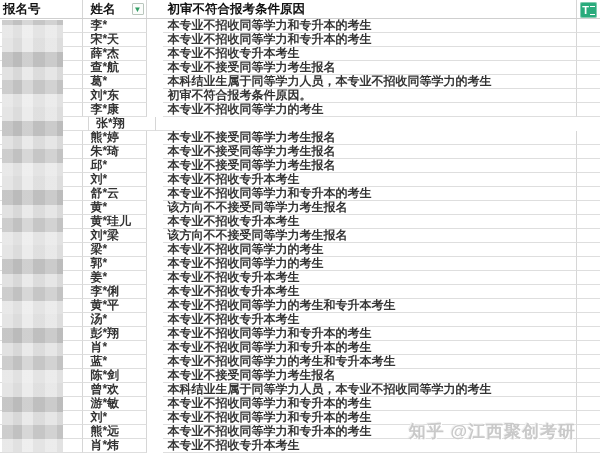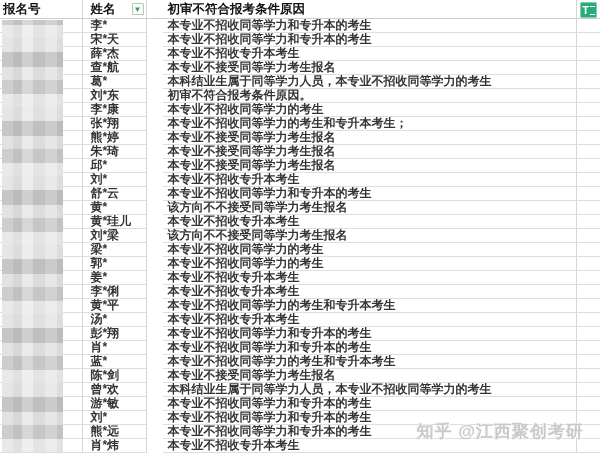--- a/index.html
+++ b/index.html
@@ -90,21 +90,21 @@
       repeating-linear-gradient(90deg,
         #dadada 0 11px,
         #cdcdcd 11px 20px,
         #e4e4e4 20px 31px,
         #d2d2d2 31px 43px,
         #dfdfdf 43px 55px,
         #cfcfcf 55px 61px);
   }
   .watermark{
     position:absolute;
-    right:16px;bottom:11px;
+    right:24px;bottom:11px;
     z-index:3;
     font-size:17px;
     font-weight:600;
     letter-spacing:1px;
     color:#c9c9c9;
     text-shadow:1px 1px 0 #ffffff,-1px -1px 0 #f2f2f2;
     pointer-events:none;
   }
 </style>
 </head>
@@ -170,21 +170,20 @@
       </div>
       <div class="row">
         <div class="cell col-id"></div>
         <div class="cell col-name">李*康</div>
         <div class="cell col-reason">本专业不招收同等学力的考生</div>
         <div class="cell col-extra"></div>
       </div>
       <div class="row">
         <div class="cell col-id"></div>
         <div class="cell col-name">张*翔</div>
-        <div class="cell col-reason">本专业不招收同等学力的考生和专升本考生；</div>
         <div class="cell col-extra"></div>
       </div>
       <div class="row">
         <div class="cell col-id"></div>
         <div class="cell col-name">熊*婷</div>
         <div class="cell col-reason">本专业不接受同等学力考生报名</div>
         <div class="cell col-extra"></div>
       </div>
       <div class="row">
         <div class="cell col-id"></div>

